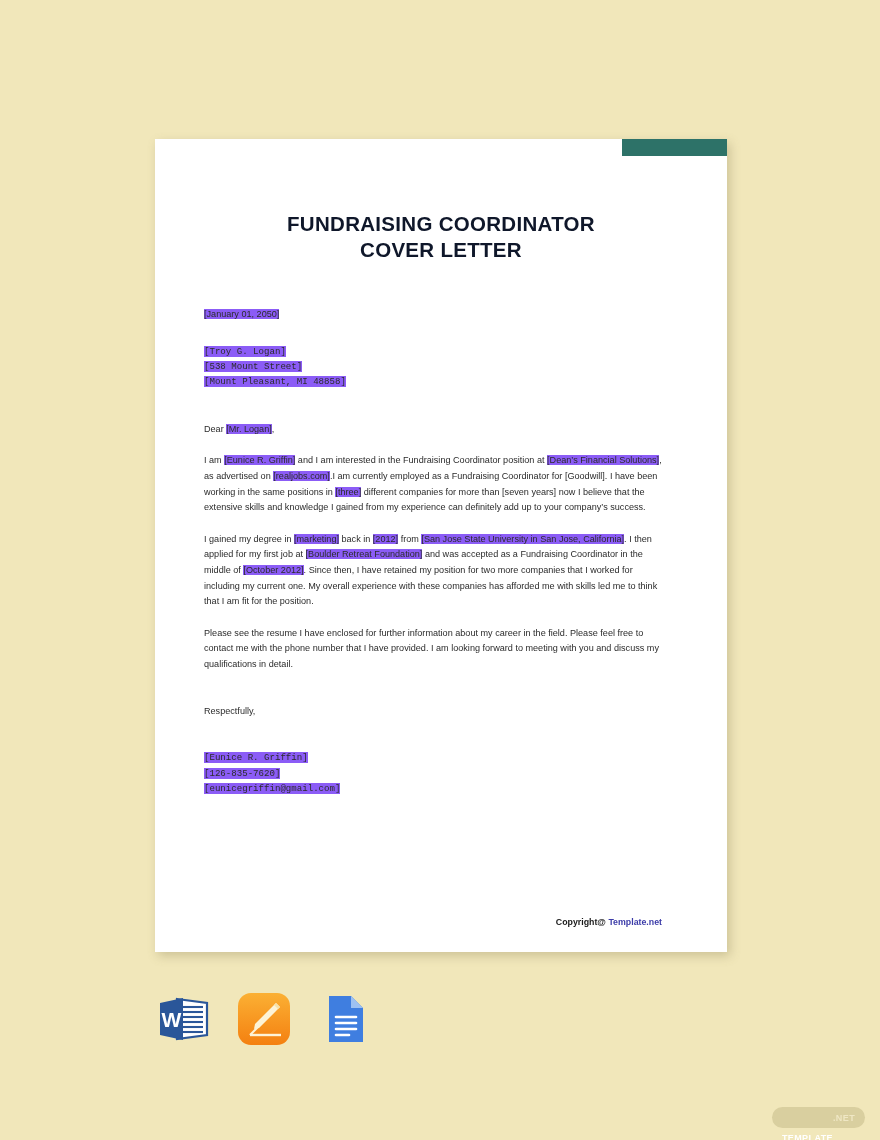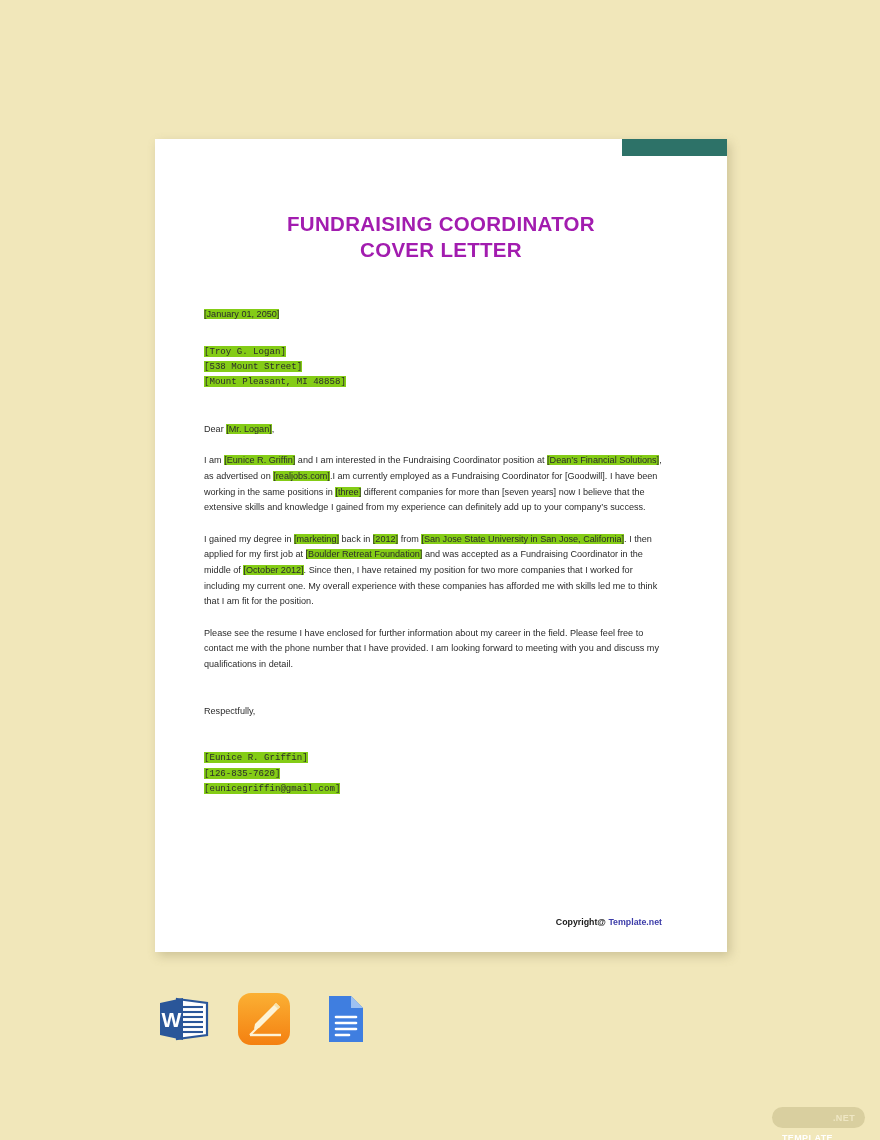--- a/index.html
+++ b/index.html
@@ -37,40 +37,40 @@
   }
 
   #title-block {
     position: absolute;
     left: 0;
     top: 72px;
     width: 100%;
     text-align: center;
   }
   #title-block .tline {
-    color: #a21caf;
+    color: #0f172a;
     font-size: 20.5px;
     font-weight: bold;
     letter-spacing: 0.3px;
     line-height: 26px;
   }
 
   
   #letter {
     position: absolute;
     left: 49px;
     top: 168px;
     width: 458px;
     color: #2b2b2b;
     font-size: 9.1px;
     line-height: 15.6px;
   }
 
   .hl {
-    background: #84cc16;
+    background: #8b5cf6;
     color: #2b2b2b;
     box-decoration-break: clone;
     -webkit-box-decoration-break: clone;
   }
 
   .block { margin: 0; }
   .gap-lg { height: 21px; }
   .gap-md { height: 16px; }
 
   .addr-line { line-height: 15.4px; font-family: Liberation Mono, monospace; }

